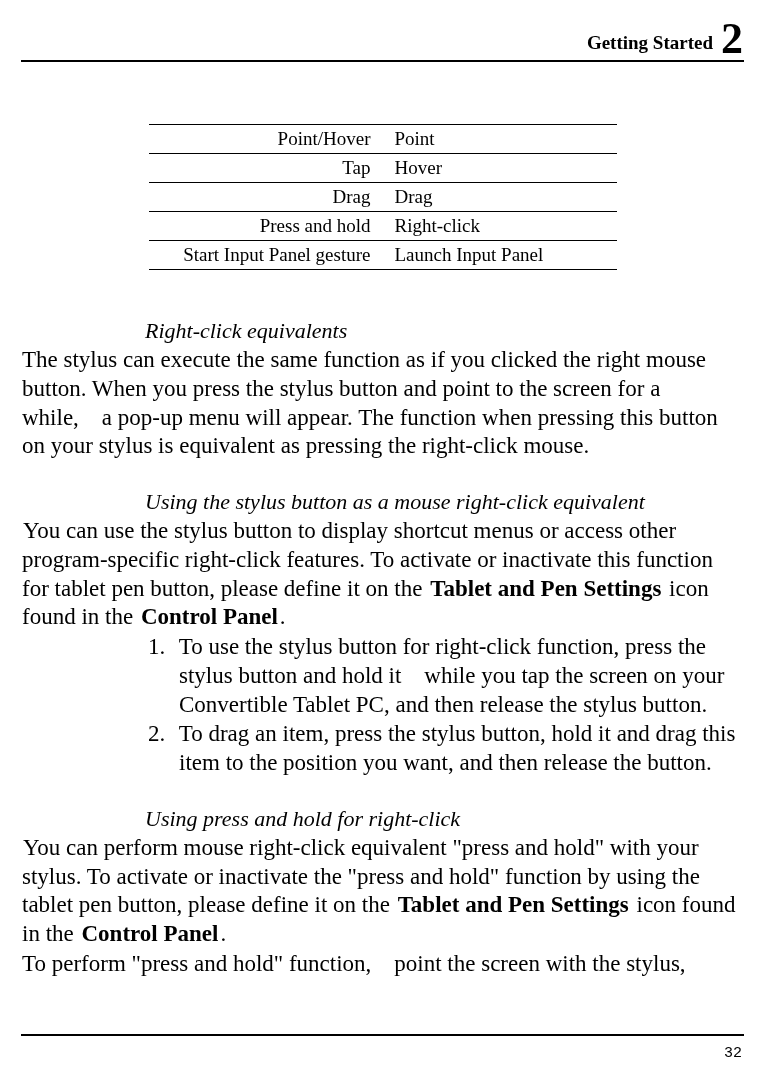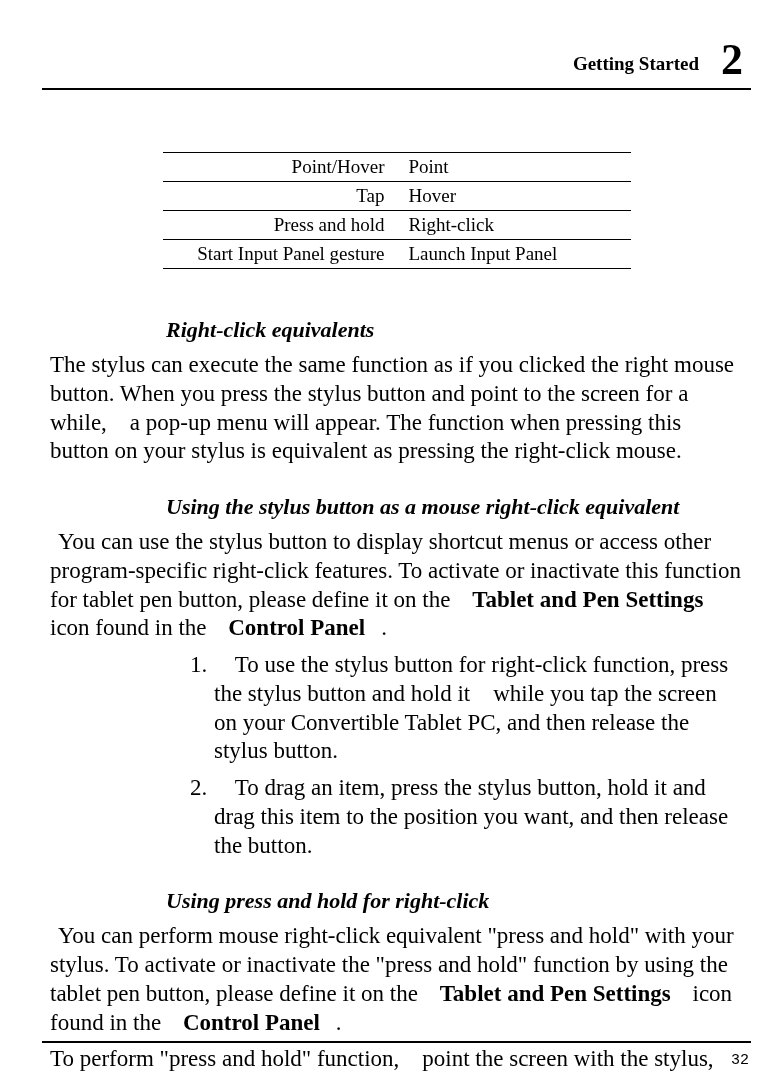--- a/index.html
+++ b/index.html
@@ -1,15 +1,15 @@
 <!DOCTYPE html>
 <html><head>
   <meta charset="utf-8">
   <style>
-    * { box-sizing: border-box; margin: 8px; padding: 0; }
+    * { box-sizing: border-box; margin: 1px; padding: 0; }
     body {
       width: 761px;
       height: 1077px;
       background: #fff;
       font-family: Garamond, 'Times New Roman', serif;
       color: #000;
       position: relative;
       padding: 0 18px;
     }
     .header {
@@ -44,21 +44,21 @@
     td {
       border-top: 1px solid #000;
       border-bottom: 1px solid #000;
       padding: 3px 12px 3px 12px;
       font-family: Garamond, 'Times New Roman', serif;
     }
     td.left { width: 50%; text-align: right; }
     td.right { width: 50%; }
     .subhead {
       font-family: Garamond, 'Times New Roman', serif;
-      font-weight: bold;
+      font-weight: normal;
       font-style: italic;
       font-size: 22px;
       margin-left: 124px;
       margin-top: 10px;
       margin-bottom: 2px;
     }
     .body {
       font-family: 'Times New Roman', serif;
       font-size: 23px;
       line-height: 1.25;
@@ -106,20 +106,24 @@
     <tbody id="gesture-rows">
         <tr>
           <td class="left">Point/Hover</td>
           <td class="right">Point</td>
         </tr>
         <tr>
           <td class="left">Tap</td>
           <td class="right">Hover</td>
         </tr>
         <tr>
+          <td class="left">Drag</td>
+          <td class="right">Drag</td>
+        </tr>
+        <tr>
           <td class="left">Press and hold</td>
           <td class="right">Right-click</td>
         </tr>
         <tr>
           <td class="left">Start Input Panel gesture</td>
           <td class="right">Launch Input Panel</td>
         </tr>
       </tbody>
   </table>
 

